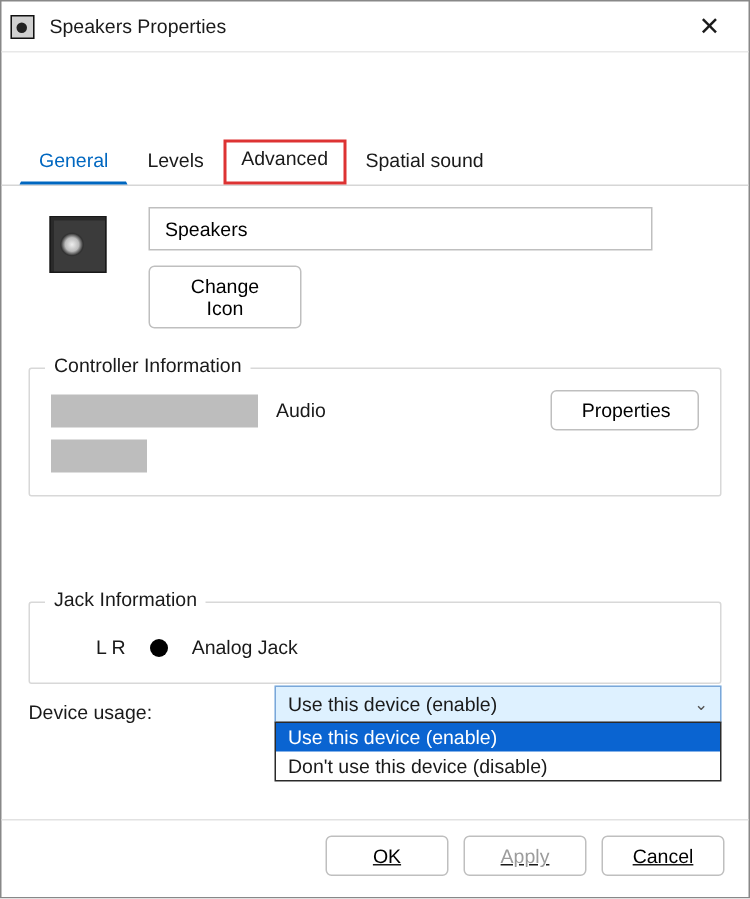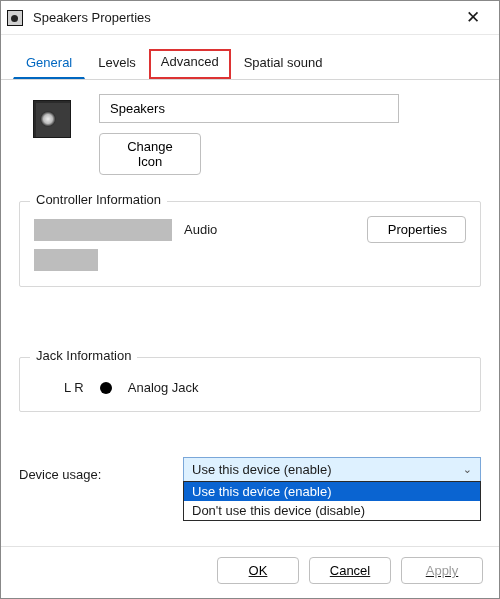--- a/index.html
+++ b/index.html
@@ -57,20 +57,21 @@
     gap: 0;
     border-bottom: 1px solid #d6d6d6;
   }
   .tab {
     padding: 5px 12px 7px 12px;
     font-size: 13px;
     cursor: pointer;
     border: 1px solid transparent;
     border-bottom: none;
     position: relative;
+    margin-top: 44px;
   }
   .tab.active {
     color: #0067c0;
     border-bottom: 2px solid #0067c0;
   }
   .tab.highlighted {
     border: 2px solid #d33;
     padding: 3px 10px 5px 10px;
   }
   .content {
@@ -95,21 +96,21 @@
   .device-icon::after {
     content:"";
     position:absolute;
     left:6px; top:10px;
     width:16px; height:16px;
     border-radius:50%;
     background: radial-gradient(circle,#eee 0%,#bbb 40%,#333 65%);
   }
   .device-col { flex: 1; display:flex; flex-direction:column; gap:10px; }
   .name-input {
-    width: 300px;
+    width: 336px;
     padding: 6px 10px;
     border: 1px solid #bfbfbf;
     font-size: 13px;
     background:#fff;
   }
   .btn {
     background:#fff;
     border:1px solid #bfbfbf;
     border-radius:4px;
     padding: 5px 18px;
@@ -270,17 +271,17 @@
           <div class="combo-item selected">Use this device (enable)</div>
           <div class="combo-item">Don't use this device (disable)</div>
         </div>
       </div>
     </div>
 
   </div>
 
   <div class="buttonbar">
     <button class="btn footer">OK</button>
+    <button class="btn footer disabled">Apply</button>
     <button class="btn footer">Cancel</button>
-    <button class="btn footer disabled">Apply</button>
   </div>
 
 </div>
 
 </body></html>

